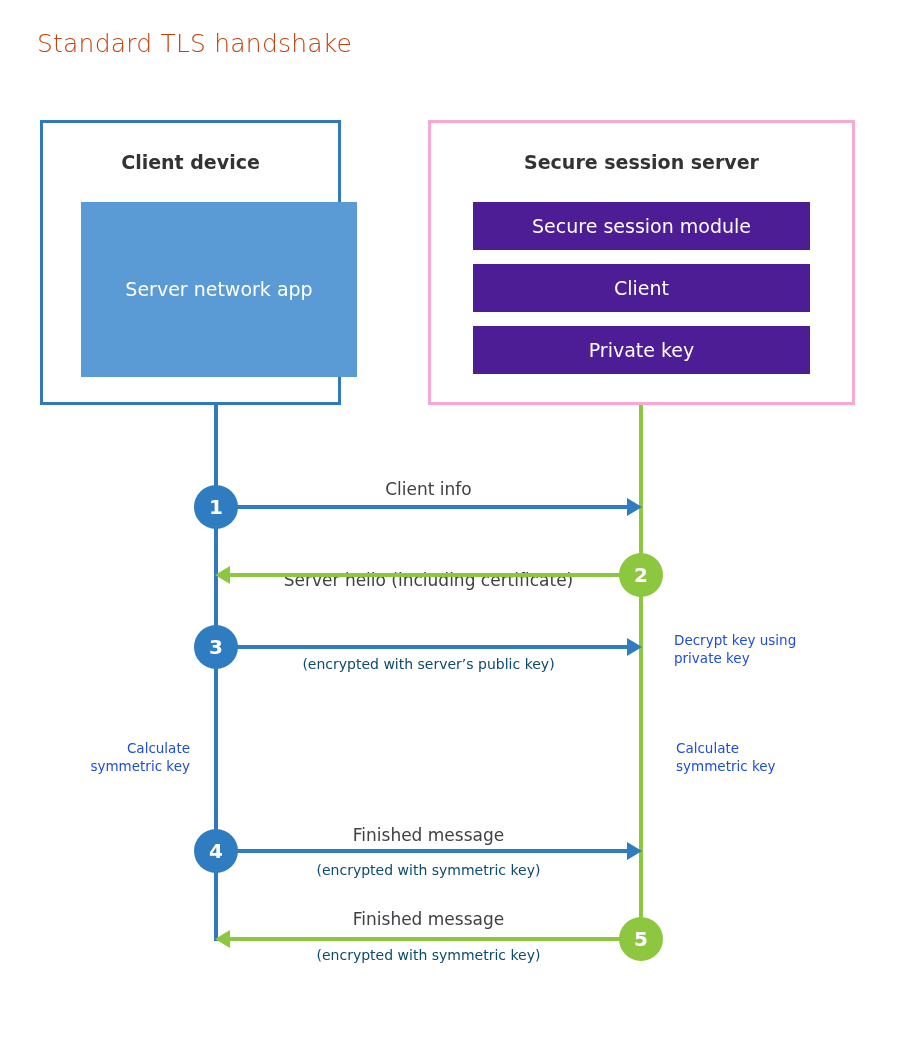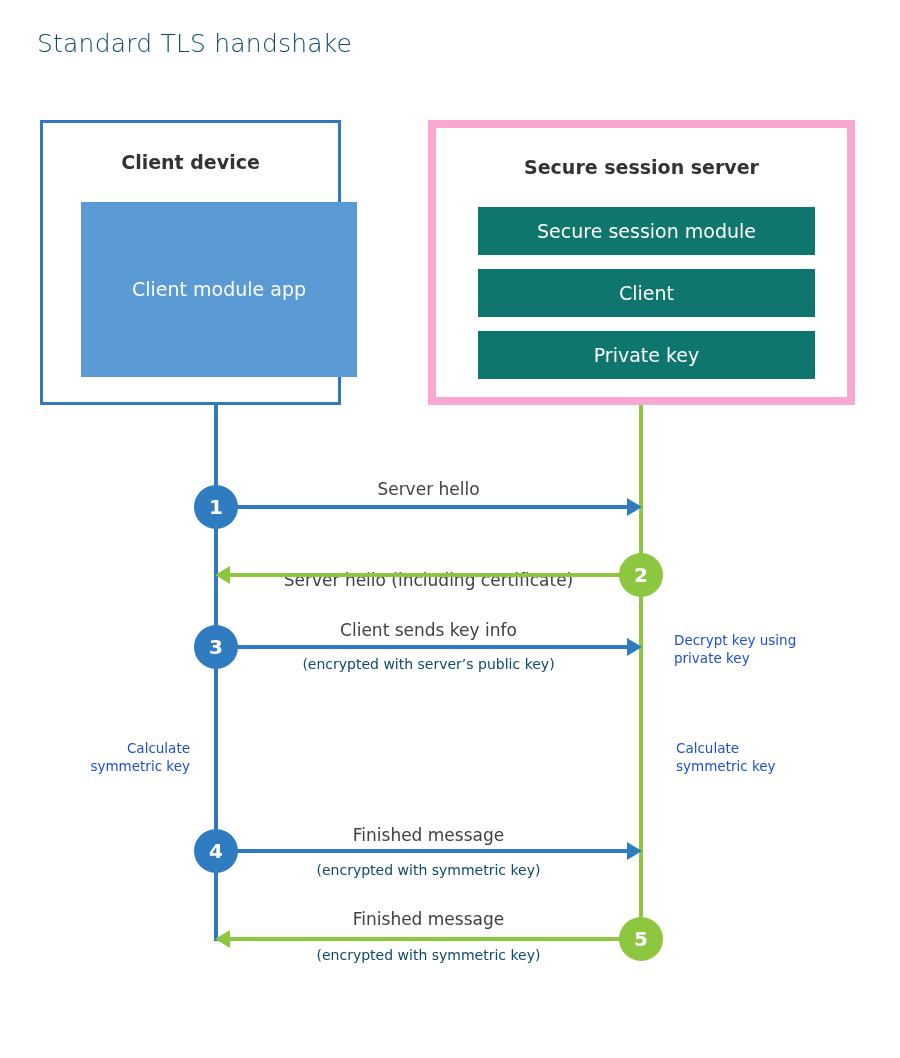--- a/index.html
+++ b/index.html
@@ -21,21 +21,21 @@
     width: 900px;
     height: 1058px;
   }
 
   .page-title {
     position: absolute;
     left: 37px;
     top: 29px;
     font-size: 25px;
     font-weight: 300;
-    color: #0c4a6e;
+    color: #c2410c;
     letter-spacing: 0.2px;
     white-space: nowrap;
   }
 
   
   .entity-box {
     position: absolute;
     background: #ffffff;
     box-sizing: border-box;
   }
@@ -44,21 +44,21 @@
     top: 120px;
     width: 301px;
     height: 285px;
     border: 3px solid #3178be;
   }
   .entity-box.server {
     left: 428px;
     top: 120px;
     width: 427px;
     height: 285px;
-    border: 8px solid #f9a8d4;
+    border: 3px solid #f9a8d4;
   }
   .entity-title {
     position: absolute;
     left: 0;
     right: 0;
     top: 28px;
     text-align: center;
     font-size: 19px;
     font-weight: bold;
     color: #333333;
@@ -83,21 +83,21 @@
     padding: 0 14px;
   }
 
   .server-modules {
     position: absolute;
     left: 42px;
     top: 79px;
     width: 337px;
   }
   .server-module {
-    background: #0f766e;
+    background: #4c1d95;
     color: #ffffff;
     font-size: 19px;
     height: 48px;
     line-height: 48px;
     text-align: center;
     margin-bottom: 14px;
   }
   .server-module:last-child { margin-bottom: 0; }
 
   
@@ -178,46 +178,45 @@
 </style>
 </head>
 <body>
 
 <div id="diagram">
 
   <div class="page-title">Standard TLS handshake</div>
 
   <div class="entity-box client">
     <div class="entity-title">Client device</div>
-    <div class="client-app">Client module app</div>
+    <div class="client-app">Server network app</div>
   </div>
 
   <div class="entity-box server">
     <div class="entity-title">Secure session server</div>
     <div class="server-modules">
       <div class="server-module">Secure session module</div>
       <div class="server-module">Client</div>
       <div class="server-module">Private key</div>
     </div>
   </div>
 
   <div class="lifeline client-line"></div>
   <div class="lifeline server-line"></div>
 
-  <div class="msg-label" style="left:216px; top:479px; width:425px;">Server hello</div>
+  <div class="msg-label" style="left:216px; top:479px; width:425px;">Client info</div>
   <div class="arrow blue" style="left:216px; top:505px; width:411px;"></div>
   <div class="arrow-head right blue" style="left:627px; top:498px;"></div>
   <div class="step-circle blue" style="left:194px; top:485px;">1</div>
 
   <div class="msg-label" style="left:216px; top:570px; width:425px;">Server hello (including certificate)</div>
   <div class="arrow green" style="left:229px; top:573px; width:412px;"></div>
   <div class="arrow-head left green" style="left:215px; top:566px;"></div>
   <div class="step-circle green" style="left:619px; top:553px;">2</div>
 
-  <div class="msg-label" style="left:216px; top:620px; width:425px;">Client sends key info</div>
   <div class="arrow blue" style="left:216px; top:645px; width:411px;"></div>
   <div class="arrow-head right blue" style="left:627px; top:638px;"></div>
   <div class="msg-sub" style="left:216px; top:656px; width:425px;">(encrypted with server’s public key)</div>
   <div class="step-circle blue" style="left:194px; top:625px;">3</div>
 
   <div class="side-note right-note" style="left:674px; top:631px; white-space:pre-line;">Decrypt key using
 private key</div>
 
   <div class="side-note left-note" style="left:60px; top:739px; width:130px; white-space:pre-line;">Calculate
 symmetric key</div>

